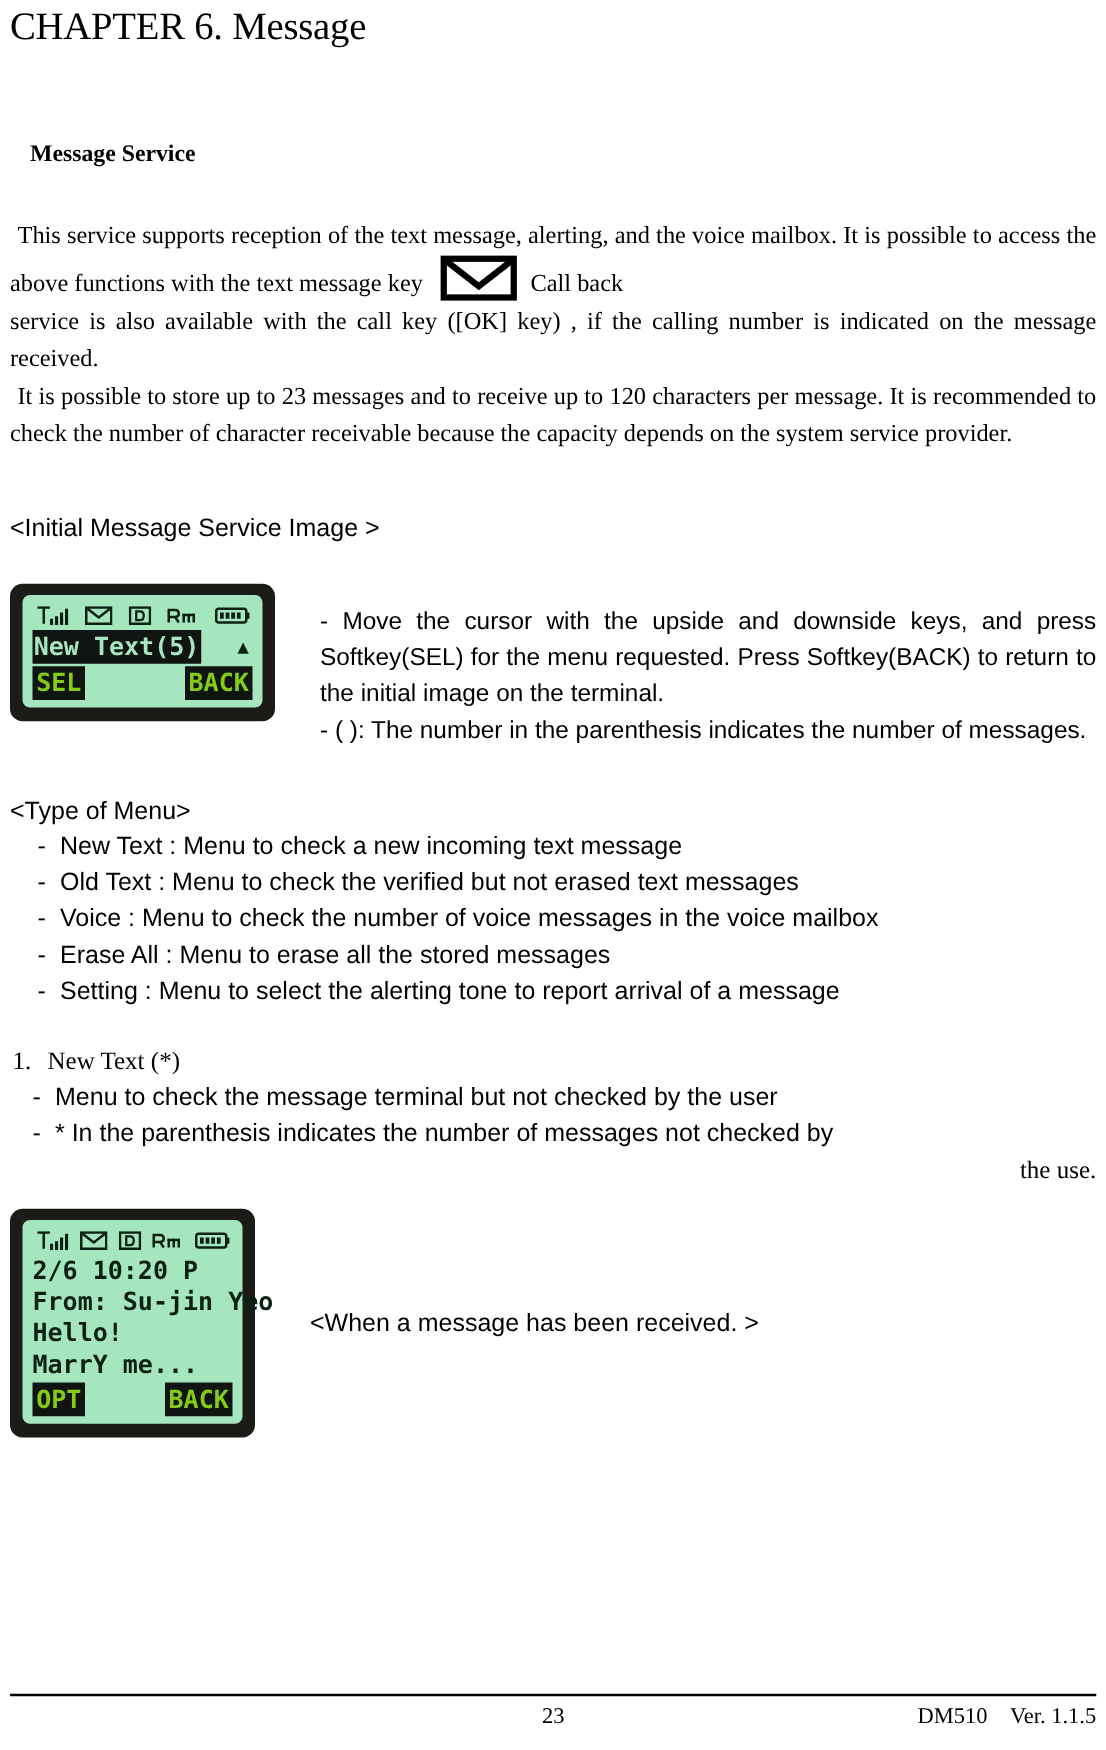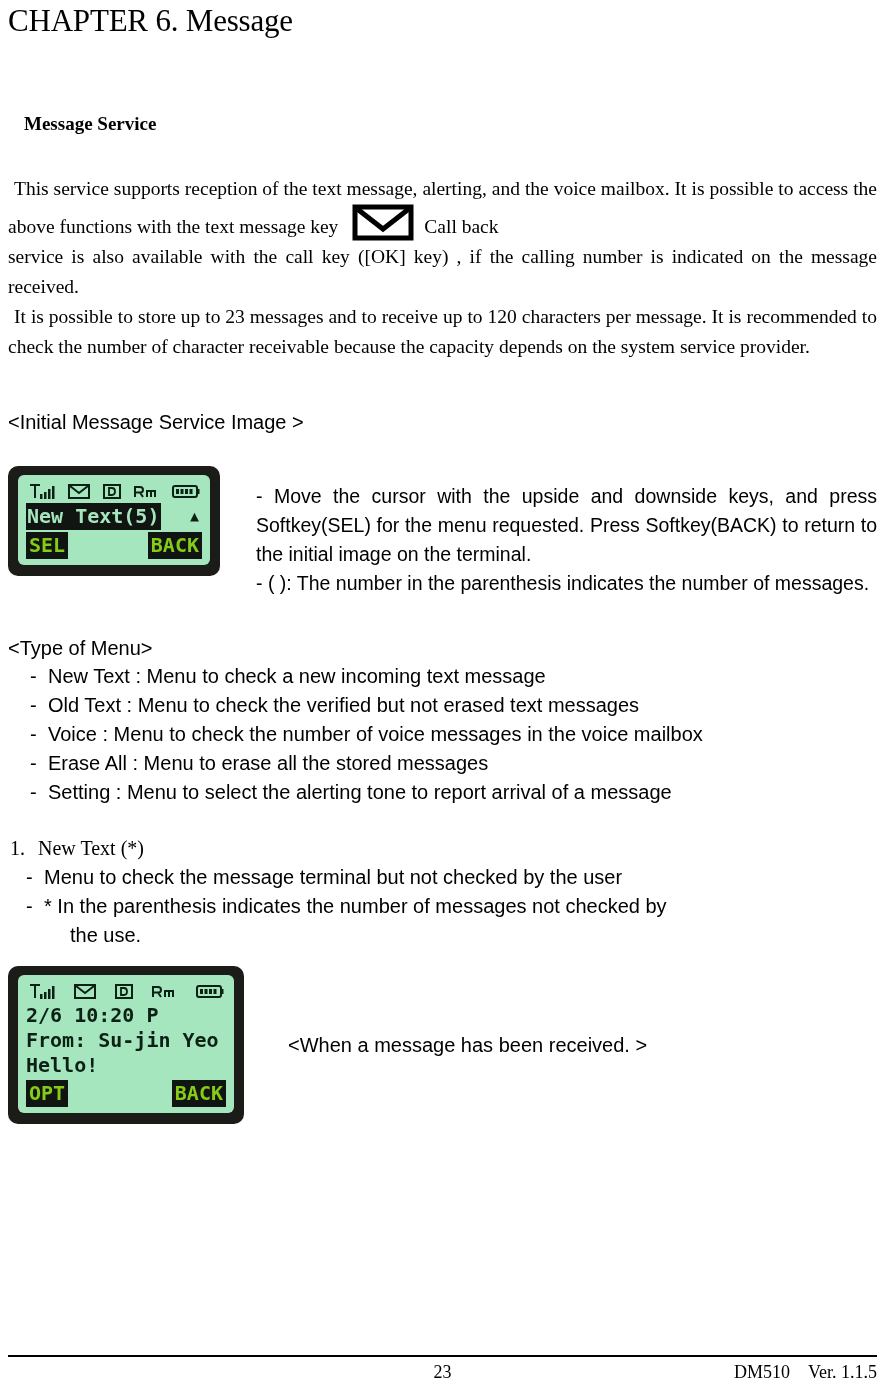--- a/index.html
+++ b/index.html
@@ -108,21 +108,21 @@
 
   
   .lcd {
     background: #1b1b18;
     border-radius: 10px;
     padding: 9px 10px 11px 10px;
     box-sizing: border-box;
     flex: none;
   }
   .lcd-1 { width: 212px; }
-  .lcd-2 { width: 236px; }
+  .lcd-2 { width: 196px; }
 
   .lcd-screen {
     background: #a6e6bf;
     border-radius: 6px;
     box-sizing: border-box;
     padding: 9px 8px 6px 8px;
     font-family: "DejaVu Sans Mono", monospace;
     position: relative;
   }
 
@@ -199,24 +199,25 @@
     display: flex;
     padding-left: 2px;
   }
   .num-heading .num { width: 28px; flex: none; }
 
   .bullet-row.just .btext {
     text-align: justify;
     text-justify: inter-word;
   }
   .sub-indent {
-    font-family: Liberation Sans, sans-serif;
+    font-family: Liberation Serif, serif;
     font-size: 20px;
     line-height: 29px;
     padding-left: 62px;
+    text-align: right;
   }
 
   
   .figure-row-2 {
     display: flex;
     align-items: center;
     margin-top: 16px;
   }
   .figure-row-2 .cap2 {
     padding-left: 44px;
@@ -439,20 +440,23 @@
 
         <div class="lcd-line">
           <span class="txt">2/6 10:20 P</span>
         </div>
         <div class="lcd-line">
           <span class="txt">From: Su-jin Yeo</span>
         </div>
         <div class="lcd-line">
           <span class="txt">Hello!</span>
         </div>
+        <div class="lcd-line">
+          <span class="txt">MarrY me...</span>
+        </div>
 
         <div class="lcd-softkeys">
           <span class="softkey">OPT</span>
           <span class="softkey">BACK</span>
         </div>
 
       </div>
     </div>
 
     <div class="cap2">&lt;When a message has been received. &gt;</div>

